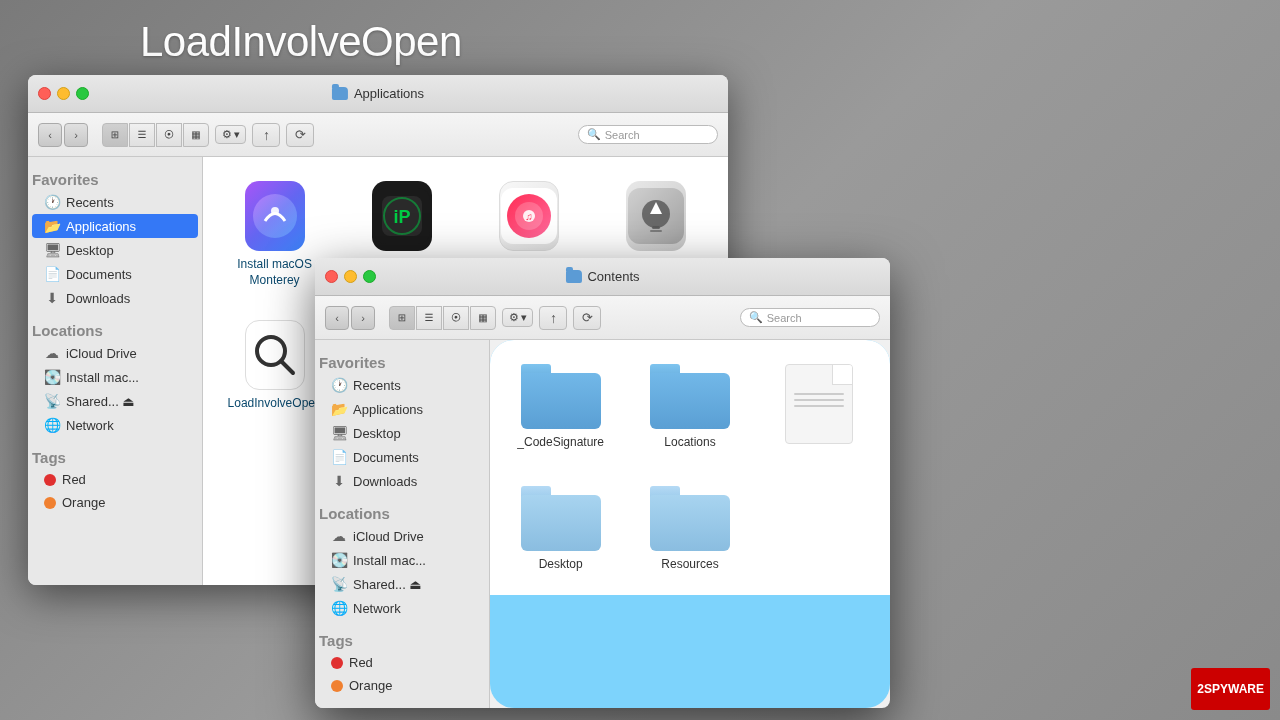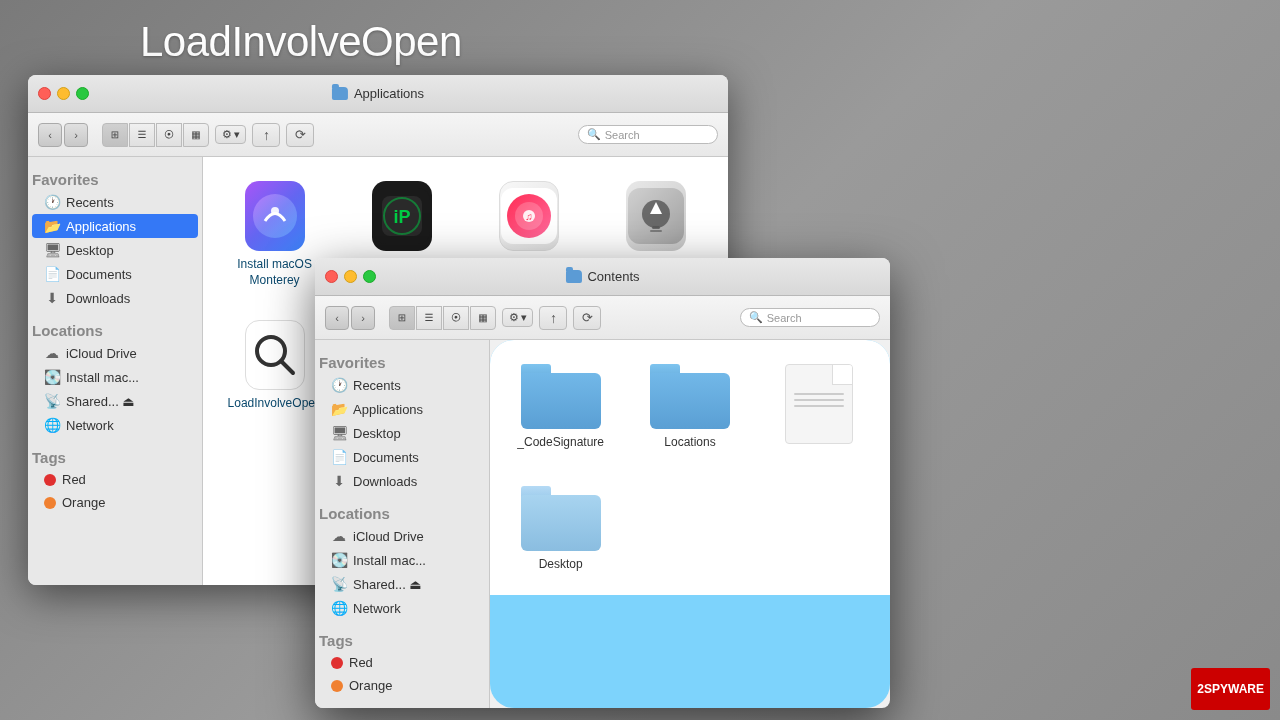--- a/index.html
+++ b/index.html
@@ -803,20 +803,27 @@
 
 
         <div class="folder-item">
           <div class="folder-big">
             <div class="folder-tab folder-tab-light"></div>
             <div class="folder-body folder-body-light"></div>
           </div>
           <span class="folder-label">Desktop</span>
         </div>
 
+        <div class="folder-item">
+          <div class="folder-big">
+            <div class="folder-tab folder-tab-light"></div>
+            <div class="folder-body folder-body-light"></div>
+          </div>
+          <span class="folder-label">Resources</span>
+        </div>
 
       </div>
     </div>
   </div>
 
 </div>
 
 <div class="watermark">2SPYWARE</div>
 
 </body></html>

